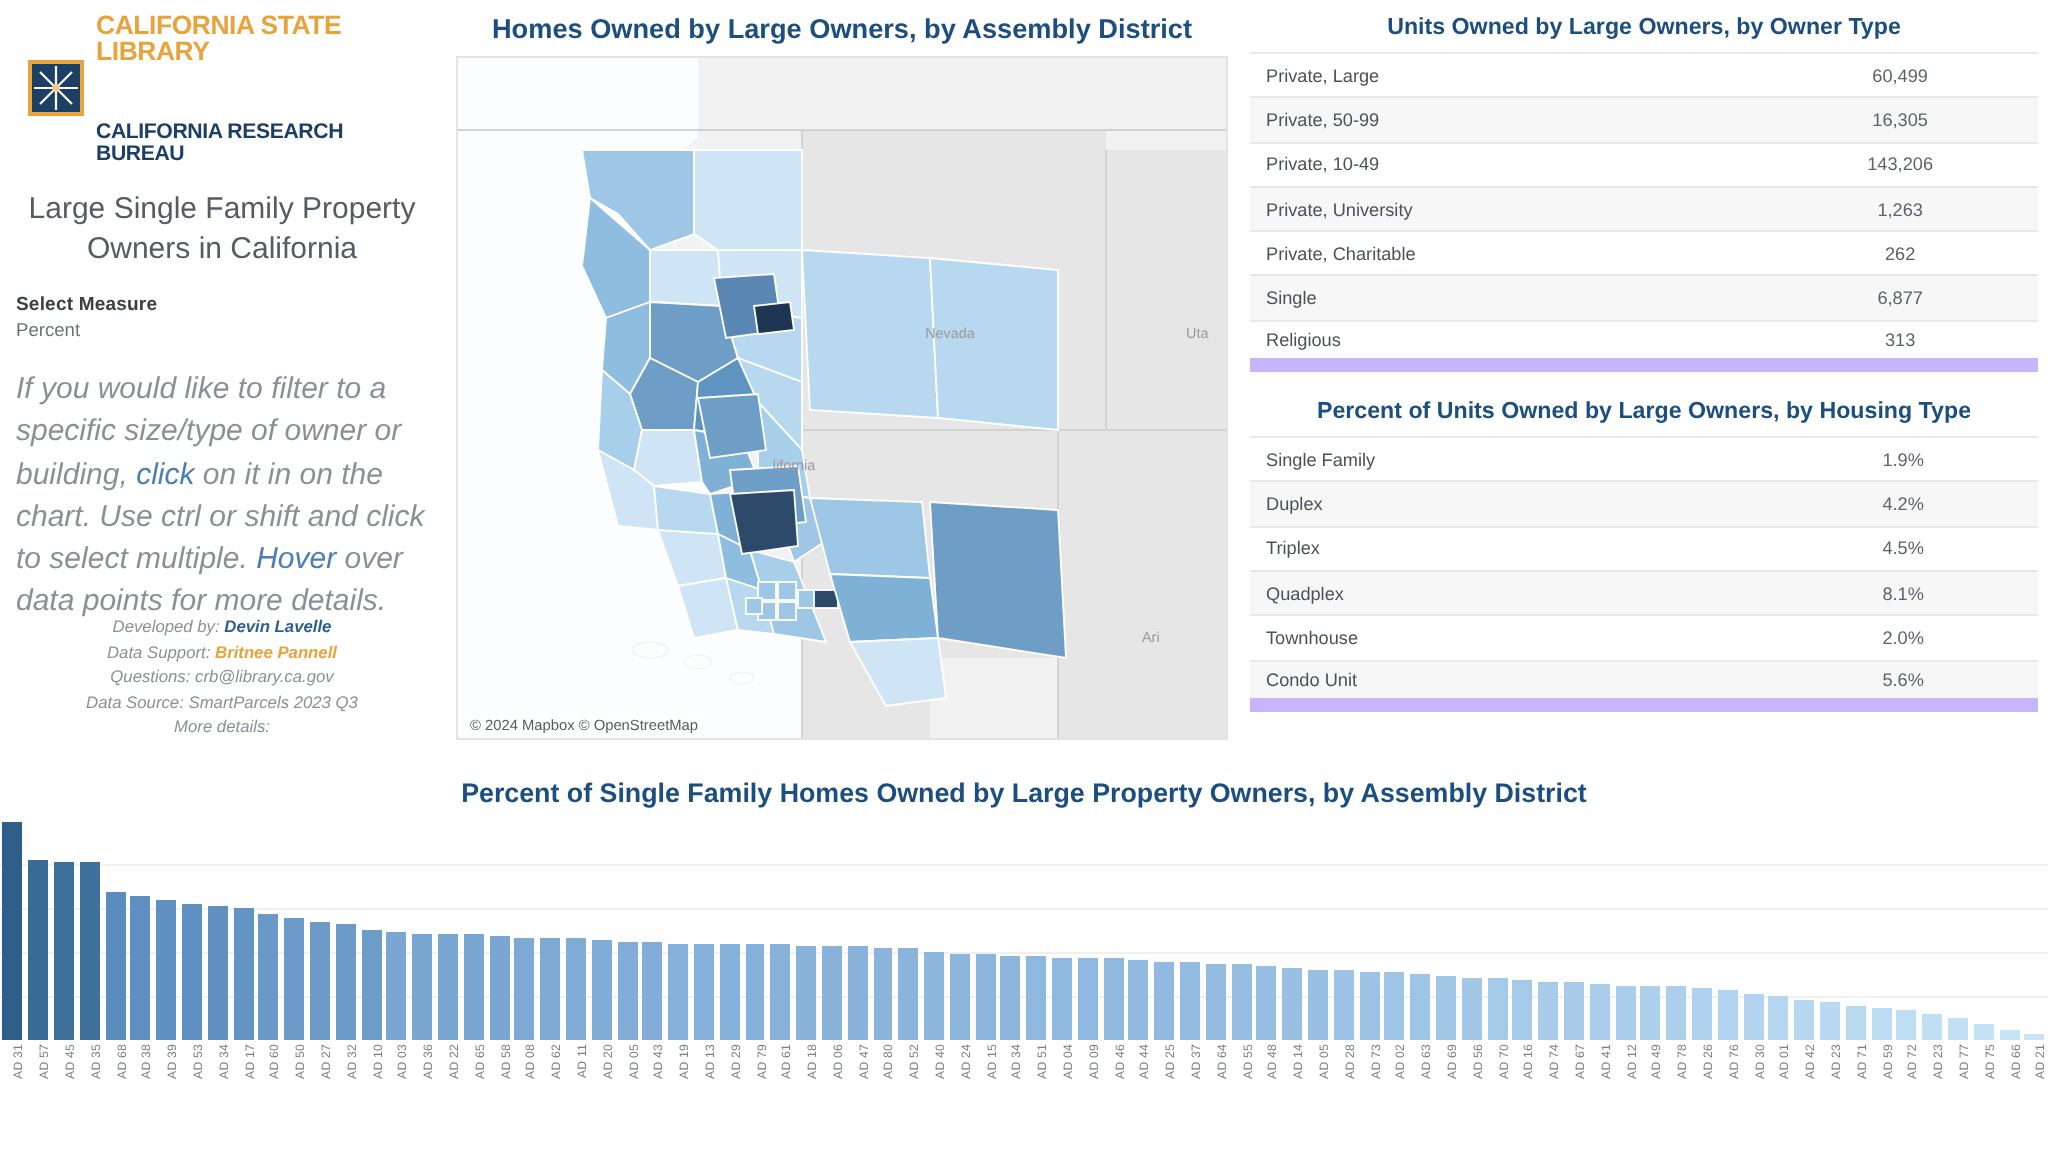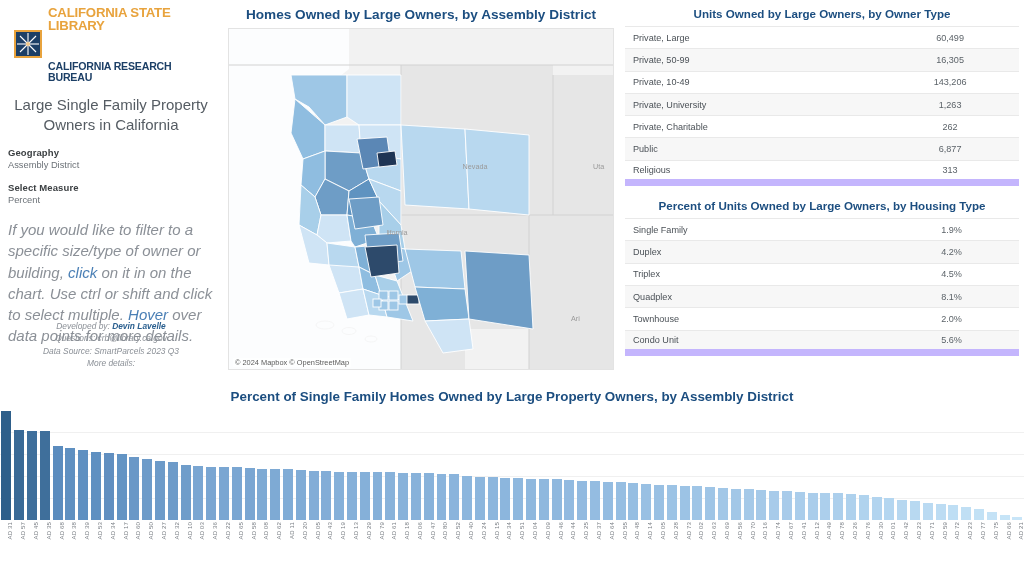--- a/index.html
+++ b/index.html
@@ -107,42 +107,42 @@
           </svg>
         </div>
         <div id="logo-text">
           <div class="logo-line1">CALIFORNIA STATE LIBRARY</div>
           <div class="logo-line2">CALIFORNIA RESEARCH BUREAU</div>
         </div>
       </div>
 
       <div id="dash-title">Large Single Family Property Owners in California</div>
 
-      <div class="field">
-        <div class="field-label">Geography</div>
-        <div class="field-value">Assembly District</div>
-      </div>
 
       <div class="field">
         <div class="field-label">Select Measure</div>
         <div class="field-value">Percent</div>
       </div>
 
       <div id="hint">
         <span>If you would like to filter to a specific size/type of owner or building,</span>
         <span class="lnk">click</span>
         <span>on it in on the chart. Use ctrl or shift and click to select multiple.</span>
         <span class="lnk">Hover</span>
         <span>over data points for more details.</span>
       </div>
 
       <div id="credits">
         <div>
           <span>Developed by:</span>
           <span class="nm-blue">Devin Lavelle</span>
+        </div>
+        <div>
+          <span>Data Support:</span>
+          <span class="nm-orange">Britnee Pannell</span>
         </div>
         <div>Questions: crb@library.ca.gov</div>
         <div>Data Source: SmartParcels 2023 Q3</div>
         <div>More details:</div>
       </div>
     </div>
 
     <div id="mappanel">
       <div class="panel-title" id="map-title">Homes Owned by Large Owners, by Assembly District</div>
       <div id="map-frame">
@@ -250,21 +250,21 @@
               </tr>
               <tr class="odd">
                 <td>Private, University</td>
                 <td class="val">1,263</td>
               </tr>
               <tr class="">
                 <td>Private, Charitable</td>
                 <td class="val">262</td>
               </tr>
               <tr class="odd">
-                <td>Public</td>
+                <td>Single</td>
                 <td class="val">6,877</td>
               </tr>
               <tr class="">
                 <td>Religious</td>
                 <td class="val">313</td>
               </tr>
             </tbody>
         </table>
       </div>
 

